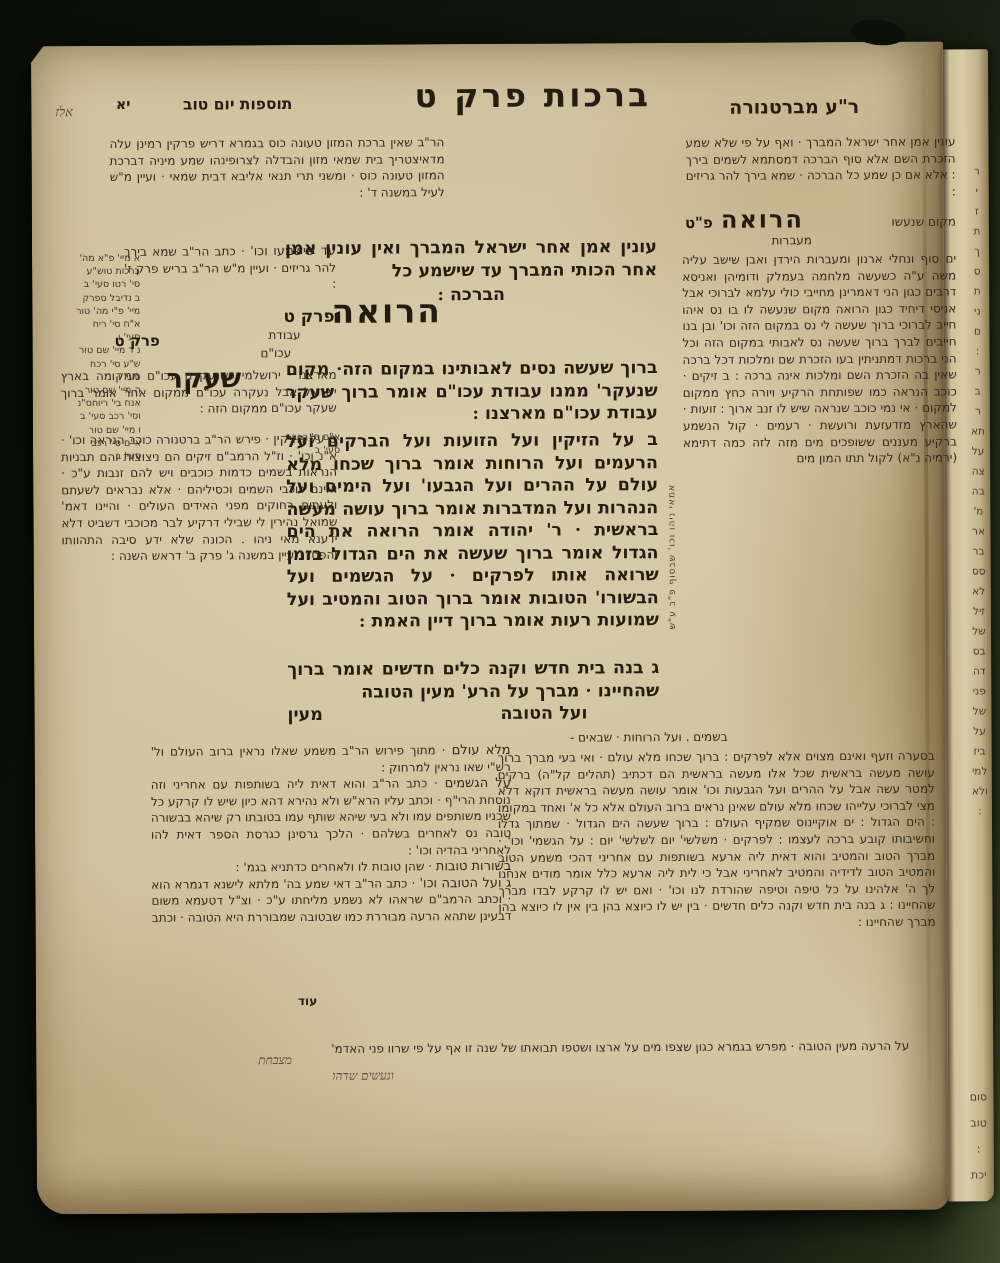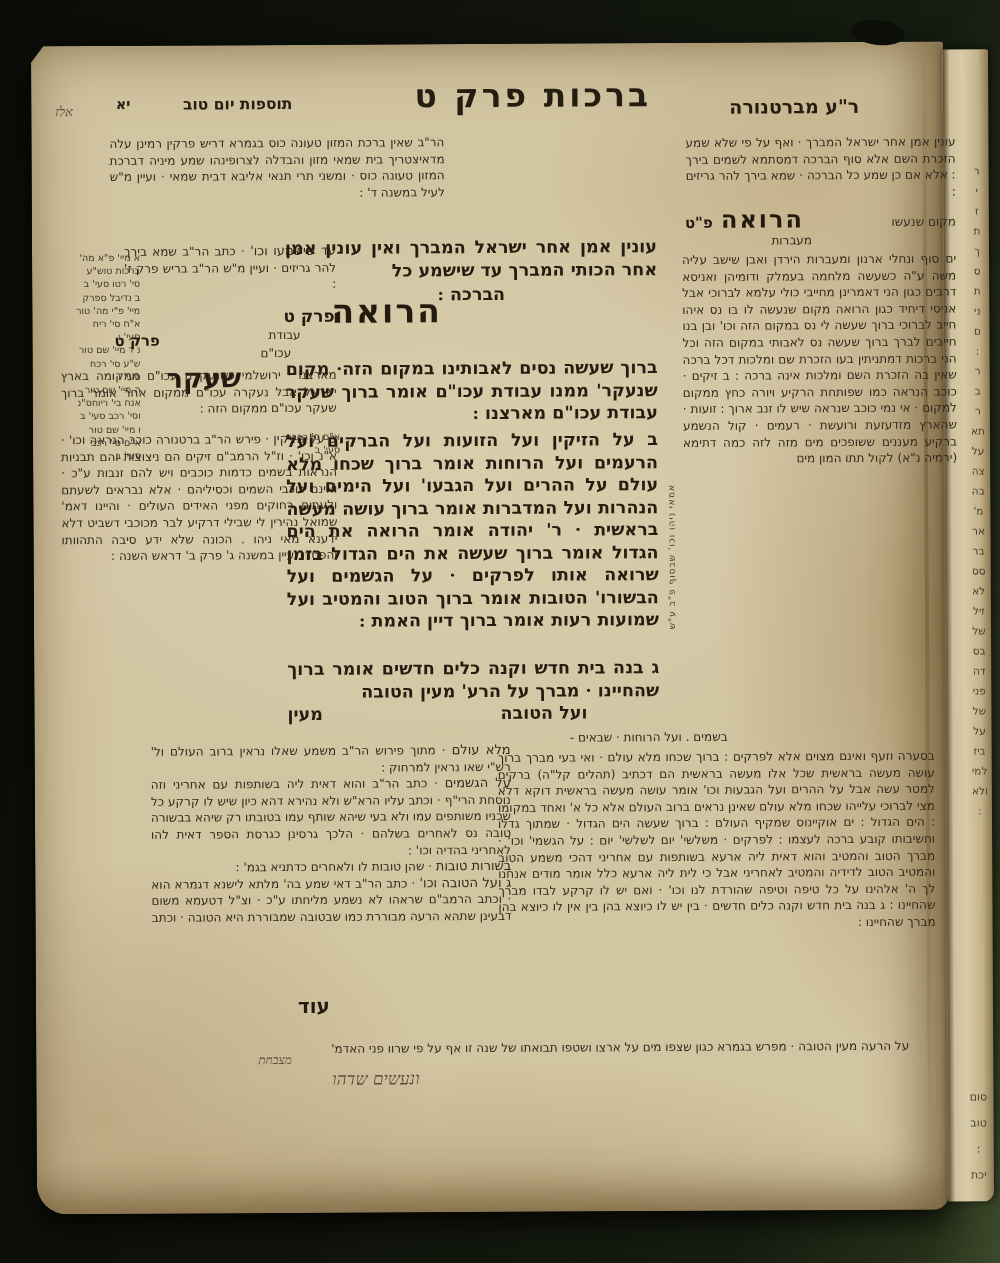--- a/index.html
+++ b/index.html
@@ -98,21 +98,21 @@
     <div class="txt rashi" style="left:150px;top:742px;width:360px;">
       <span class="lead">מלא עולם</span>
       <span>· מתוך פירוש הר"ב משמע שאלו נראין ברוב העולם ול' רש"י שאו נראין למרחוק :</span><br>
       <span class="lead">על הגשמים</span>
       <span>· כתב הר"ב והוא דאית ליה בשותפות עם אחריני וזה נוסחת הרי"ף · וכתב עליו הרא"ש ולא נהירא דהא כיון שיש לו קרקע כל שכניו משותפים עמו ולא בעי שיהא שותף עמו בטובתו רק שיהא בבשורה טובה נס לאחרים בשלהם · הלכך גרסינן כגרסת הספר דאית להו לאחריני בהדיה וכו' :</span><br>
       <span class="lead">בשורות טובות</span>
       <span>· שהן טובות לו ולאחרים כדתניא בגמ' :</span><br>
       <span class="lead">ג ועל הטובה וכו'</span>
       <span>· כתב הר"ב דאי שמע בה' מלתא לישנא דגמרא הוא · וכתב הרמב"ם שראהו לא נשמע מליחתו ע"כ · וצ"ל דטעמא משום דבעינן שתהא הרעה מבוררת כמו שבטובה שמבוררת היא הטובה · וכתב</span>
     </div>
-    <div class="bigword" style="left:296px;top:993px;font-size:20px;">עוד</div>
+    <div class="bigword" style="left:296px;top:993px;font-size:12px;">עוד</div>
 
     <div class="txt sq mish" style="left:287px;top:236px;width:372px;">עונין אמן אחר ישראל המברך ואין עונין אמן אחר הכותי המברך עד שישמע כל</div>
     <div class="txt sq mish" style="left:287px;top:283px;width:372px;text-align:center;">הברכה :</div>
     <div class="bigword" style="left:285px;top:305px;font-size:17px;">פרק ט</div>
     <div class="bigword" style="left:333px;top:291px;font-size:33px;letter-spacing:2px;">הרואה</div>
     <div class="txt sq mish" style="left:287px;top:357px;width:372px;">ברוך שעשה נסים לאבותינו במקום הזה· מקום שנעקר' ממנו עבודת עכו"ם אומר ברוך שעקר עבודת עכו"ם מארצנו :</div>
     <div class="txt sq mish" style="left:287px;top:429px;width:372px;">ב על הזיקין ועל הזועות ועל הברקים ועל הרעמים ועל הרוחות אומר ברוך שכחו מלא עולם על ההרים ועל הגבעו' ועל הימים ועל הנהרות ועל המדברות אומר ברוך עושה מעשה בראשית · ר' יהודה אומר הרואה את הים הגדול אומר ברוך שעשה את הים הגדול בזמן שרואה אותו לפרקים · על הגשמים ועל הבשורו' הטובות אומר ברוך הטוב והמטיב ועל שמועות רעות אומר ברוך דיין האמת :</div>
     <div class="txt sq mish" style="left:287px;top:657px;width:372px;">ג בנה בית חדש וקנה כלים חדשים אומר ברוך שהחיינו · מברך על הרע' מעין הטובה</div>
     <div class="lastline sq mish" style="left:287px;top:702px;width:300px;color:#261d11;">
       <span>ועל הטובה</span>
@@ -124,21 +124,21 @@
     <div class="bigword" style="left:723px;top:206px;font-size:24px;letter-spacing:2px;">הרואה</div>
     <div class="txt rashi" style="left:818px;top:216px;width:140px;white-space:nowrap;">מקום שנעשו</div>
     <div class="txt rashi" style="left:714px;top:234px;width:100px;white-space:nowrap;">מעברות</div>
     <div class="txt rashi" style="left:684px;top:253px;width:274px;">ים סוף ונחלי ארנון ומעברות הירדן ואבן שישב עליה משה ע"ה כשעשה מלחמה בעמלק ודומיהן ואניסא דרבים כגון הני דאמרינן מחייבי כולי עלמא לברוכי אבל אניסי דיחיד כגון הרואה מקום שנעשה לו בו נס איהו חייב לברוכי ברוך שעשה לי נס במקום הזה וכו' ובן בנו חייבים לברך ברוך שעשה נס לאבותי במקום הזה וכל הני ברכות דמתניתין בעו הזכרת שם ומלכות דכל ברכה שאין בה הזכרת השם ומלכות אינה ברכה : ב זיקים · כוכב הנראה כמו שפותחת הרקיע ויורה כחץ ממקום למקום · אי נמי כוכב שנראה שיש לו זנב ארוך : זועות · שהארץ מזדעזעת ורועשת · רעמים · קול הנשמע ברקיע מעננים ששופכים מים מזה לזה כמה דתימא (ירמיה נ"א) לקול תתו המון מים</div>
     <div class="txt rashi" style="left:497px;top:730px;width:230px;white-space:nowrap;">בשמים . ועל הרוחות · שבאים -</div>
     <div class="txt rashi" style="left:497px;top:750px;width:437px;">בסערה וזעף ואינם מצוים אלא לפרקים : ברוך שכחו מלא עולם · ואי בעי מברך ברוך עושה מעשה בראשית שכל אלו מעשה בראשית הם דכתיב (תהלים קל"ה) ברקים למטר עשה אבל על ההרים ועל הגבעות וכו' אומר עושה מעשה בראשית דוקא דלא מצי לברוכי עלייהו שכחו מלא עולם שאינן נראים ברוב העולם אלא כל א' ואחד במקומו : הים הגדול : ים אוקיינוס שמקיף העולם : ברוך שעשה הים הגדול · שמתוך גדלו וחשיבותו קובע ברכה לעצמו : לפרקים · משלשי' יום לשלשי' יום : על הגשמי' וכו' · מברך הטוב והמטיב והוא דאית ליה ארעא בשותפות עם אחריני דהכי משמע הטוב והמטיב הטוב לדידיה והמטיב לאחריני אבל כי לית ליה ארעא כלל אומר מודים אנחנו לך ה' אלהינו על כל טיפה וטיפה שהורדת לנו וכו' · ואם יש לו קרקע לבדו מברך שהחיינו : ג בנה בית חדש וקנה כלים חדשים · בין יש לו כיוצא בהן בין אין לו כיוצא בהן מברך שהחיינו :</div>
     <div class="txt rashi" style="left:155px;top:1040px;width:752px;white-space:nowrap;overflow:hidden;">על הרעה מעין הטובה · מפרש בגמרא כגון שצפו מים על ארצו ושטפו תבואתו של שנה זו אף על פי שרוו פני האדמ'</div>
 
     <div class="vnote" style="left:572px;top:580px;width:200px;">אמאי ניהו וכו' שבסוף פ"ב ע"ש</div>
     <div class="hand" style="left:256px;top:1052px;font-size:12px;">מצבחת</div>
-    <div class="hand" style="left:330px;top:1068px;font-size:17px;text-align:right;">ונעשים שדהו</div>
+    <div class="hand" style="left:330px;top:1068px;font-size:12px;text-align:right;">ונעשים שדהו</div>
 
     <div class="edge-letters" style="left:966px;top:163px;width:26px;">
         <div>ר</div>
         <div>י</div>
         <div>ז</div>
         <div>ת</div>
         <div>ך</div>
         <div>ס</div>
         <div>ת</div>
         <div>ני</div>

